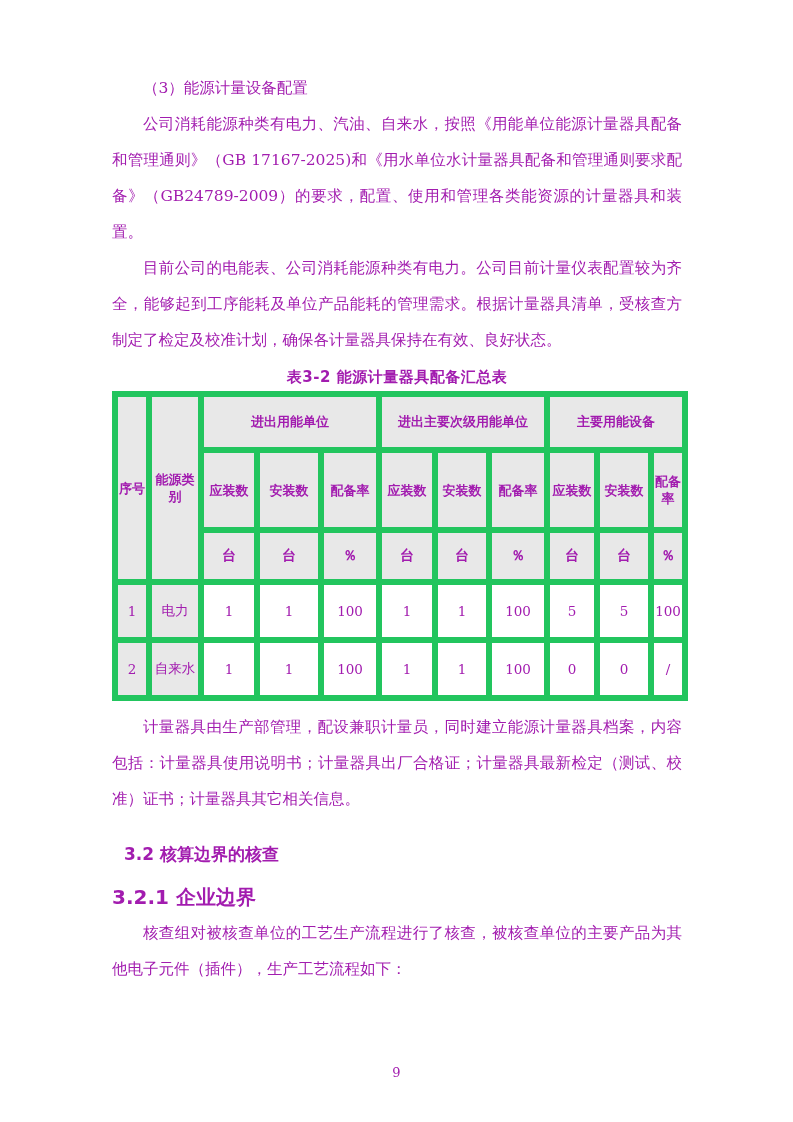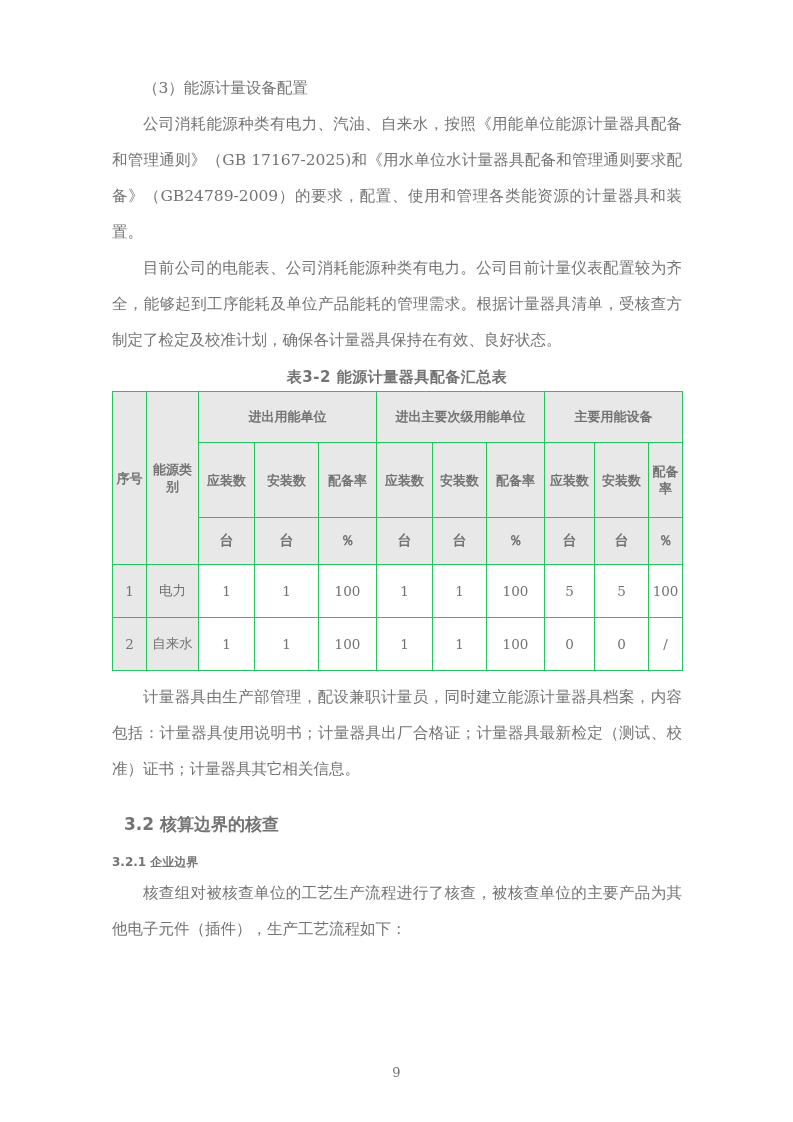--- a/index.html
+++ b/index.html
@@ -7,21 +7,21 @@
     padding: 0;
     background: #ffffff;
   }
   .page {
     position: relative;
     width: 793px;
     height: 1122px;
     background: #ffffff;
     margin: 0 auto;
     font-family: "DejaVu Sans", "Liberation Sans", sans-serif;
-    color: #737373;
+    color: #a21caf;
     overflow: hidden;
   }
   .content {
     position: absolute;
     left: 112px;
     top: 70px;
     width: 570px;
   }
   p.body-text {
     margin: 0 0 0 0;
@@ -42,21 +42,21 @@
     font-family: "DejaVu Sans", "Liberation Sans", sans-serif;
     letter-spacing: 0.5px;
   }
   table.meter-table {
     border-collapse: collapse;
     width: 570px;
     margin: 0 auto;
     table-layout: fixed;
   }
   table.meter-table td, table.meter-table th {
-    border: 1px solid #22c55e;
+    border: 6px solid #22c55e;
     text-align: center;
     vertical-align: middle;
     font-size: 13px;
     font-family: "DejaVu Sans", "Liberation Sans", sans-serif;
     padding: 2px 1px;
   }
   table.meter-table .hdr {
     font-weight: bold;
     background: #e8e8e8;
   }
@@ -92,21 +92,21 @@
   .vert-label {
     line-height: 17px;
   }
   h2.heading {
     font-size: 17px;
     font-weight: bold;
     margin: 26px 0 6px 12px;
     font-family: "DejaVu Sans", "Liberation Sans", sans-serif;
   }
   h3.subheading {
-    font-size: 12px;
+    font-size: 20px;
     font-weight: bold;
     margin: 18px 0 4px 0;
     font-family: "DejaVu Sans", "Liberation Sans", sans-serif;
   }
   .page-number {
     position: absolute;
     left: 0;
     right: 0;
     top: 1065px;
     text-align: center;

